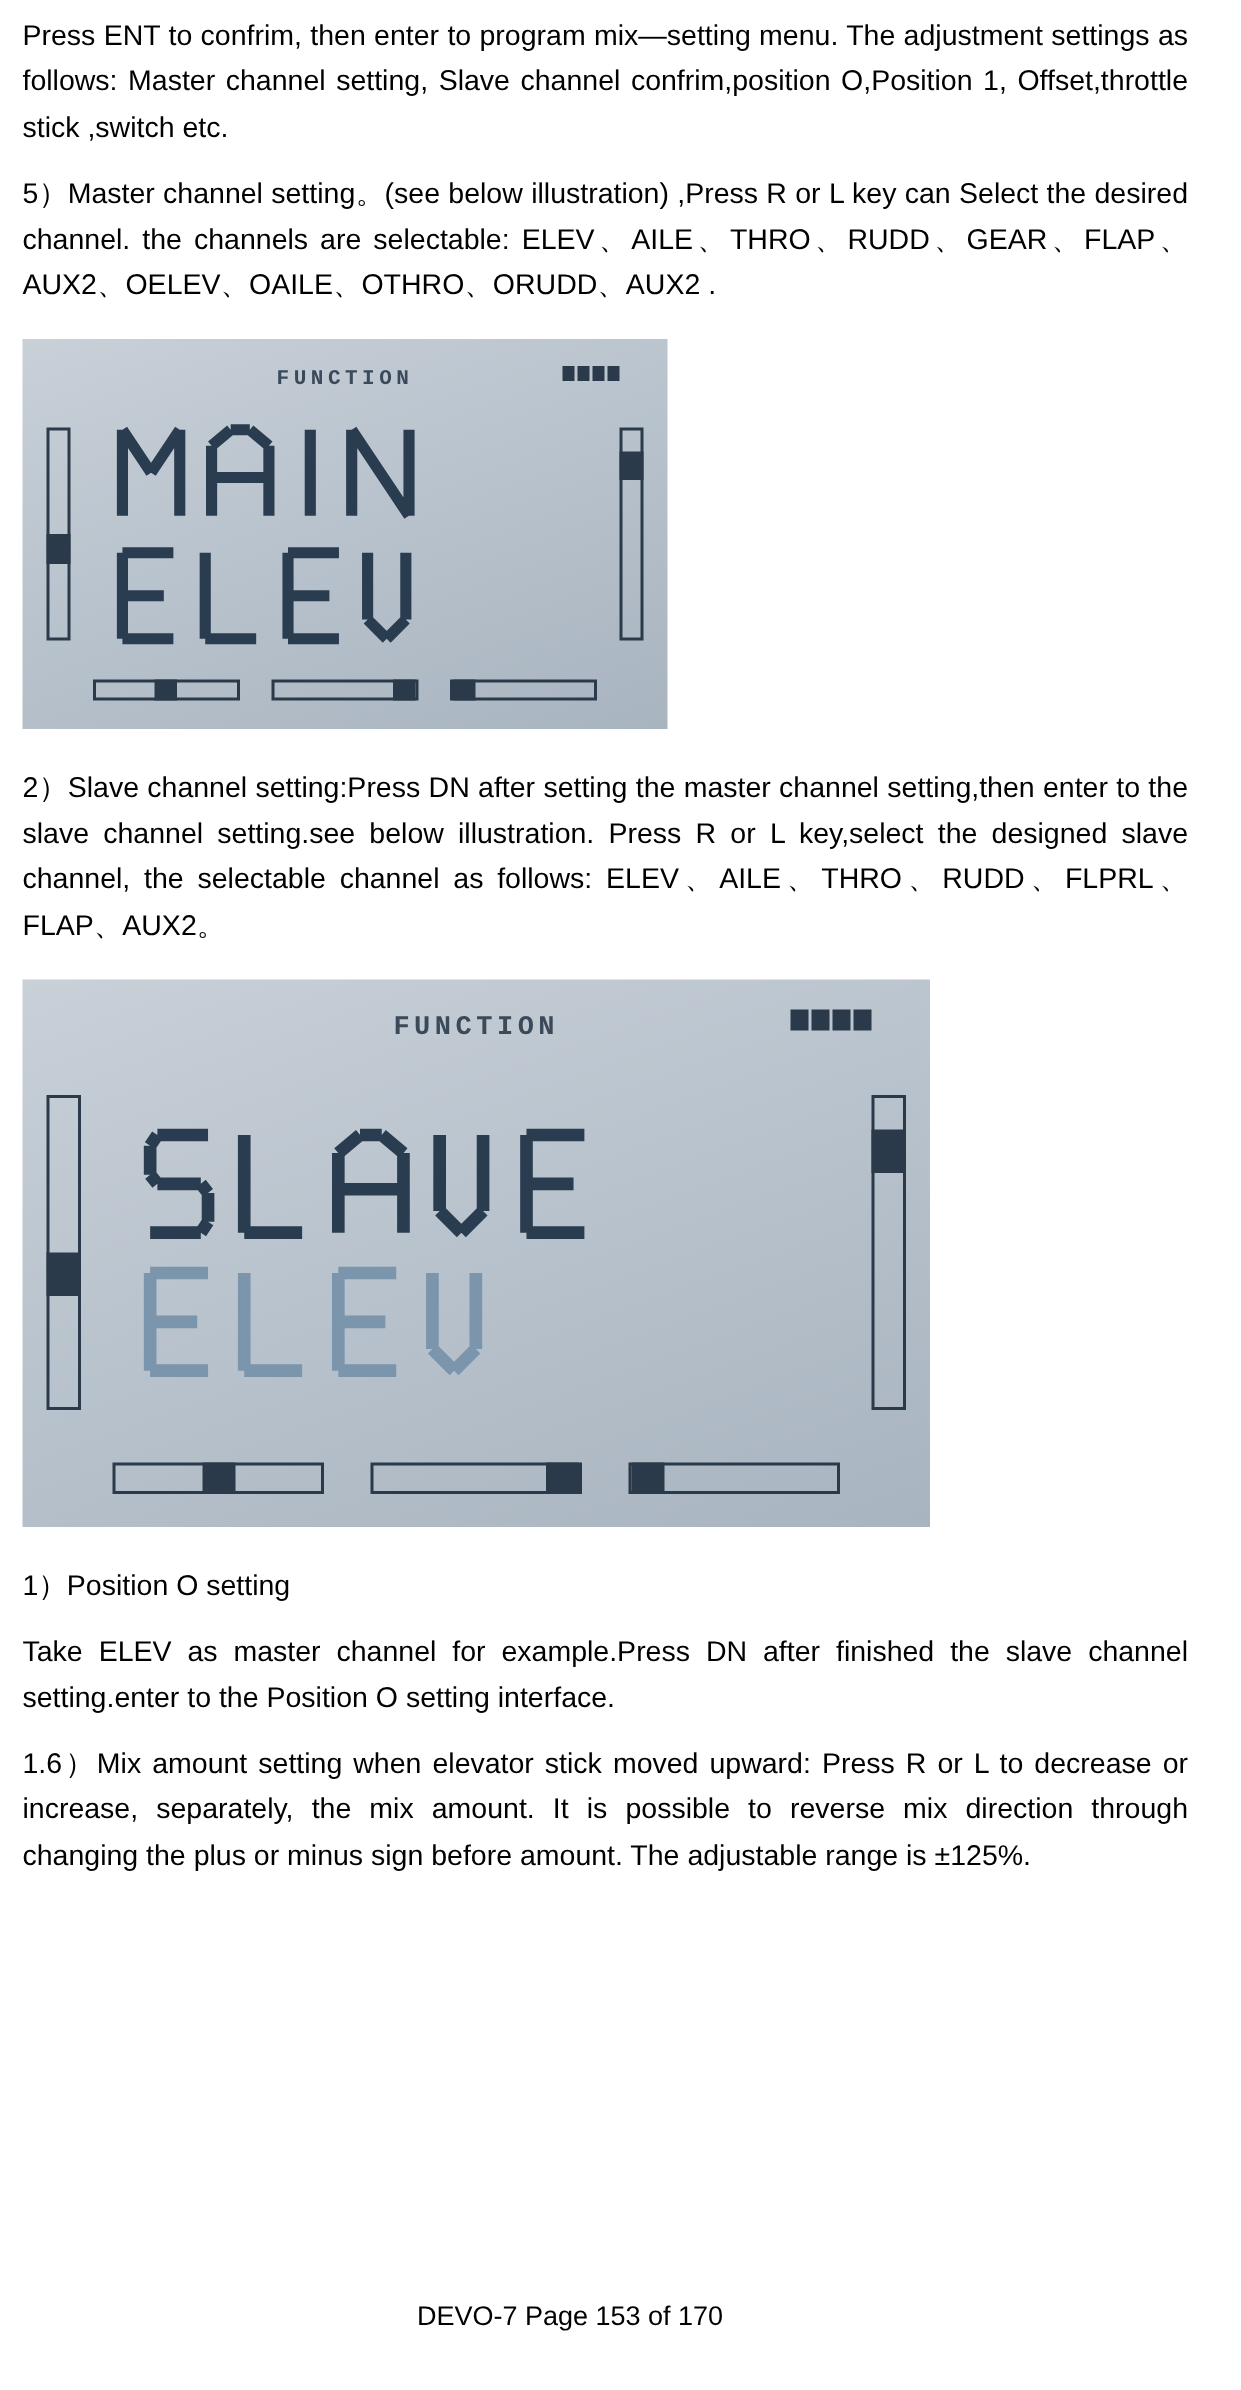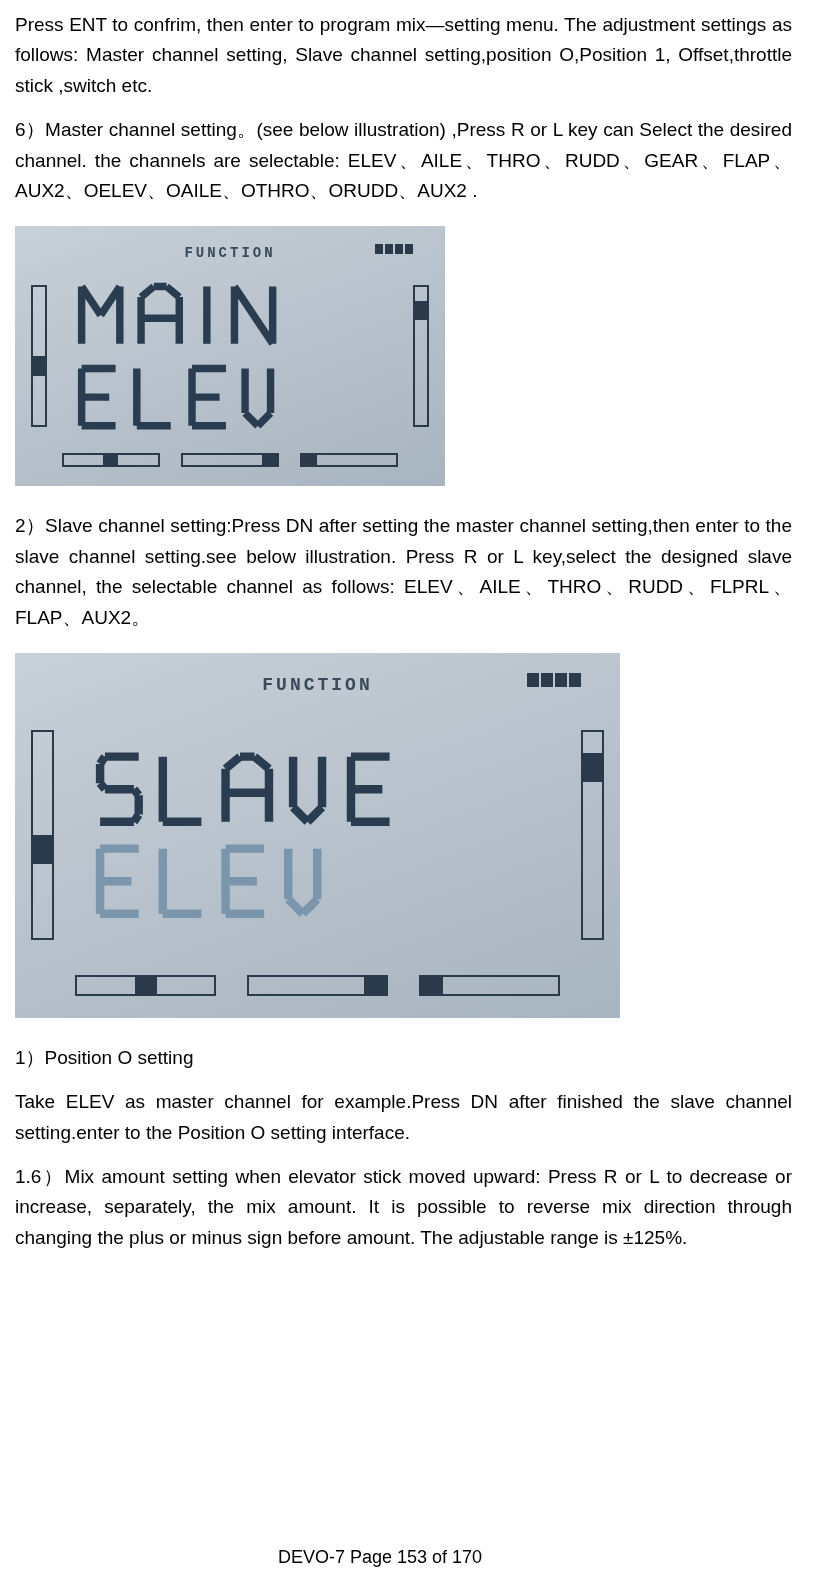--- a/index.html
+++ b/index.html
@@ -110,35 +110,35 @@
       position: absolute;
       top: -2px; bottom: -2px;
       width: 16%;
       background: #2a3a4a;
     }
     .footer-bar.b1 .footer-marker { left: 42%; }
     .footer-bar.b2 .footer-marker { right: 0; }
     .footer-bar.b3 .footer-marker { left: 0; }
     .page-footer {
       position: absolute;
-      bottom: 25px;
+      bottom: 38px;
       left: 0;
       width: 760px;
       text-align: center;
       font-size: 18px;
     }
     .seg { stroke: #2a3d50; stroke-width: 7; stroke-linecap: butt; fill: none; }
     .seg-light { stroke: #7a95ac; }
   </style>
 </head>
 <body>
 
-<p class="para">Press ENT to confrim, then enter to program mix—setting menu. The adjustment settings as follows: Master channel setting, Slave channel setting,position O,Position 1, Offset,throttle stick ,switch etc.</p>
-
-<p class="para">6）Master channel setting。(see below illustration) ,Press R or L key can Select the desired channel. the channels are selectable: ELEV、AILE、THRO、RUDD、GEAR、FLAP、AUX2、OELEV、OAILE、OTHRO、ORUDD、AUX2 .</p>
+<p class="para">Press ENT to confrim, then enter to program mix—setting menu. The adjustment settings as follows: Master channel setting, Slave channel confrim,position O,Position 1, Offset,throttle stick ,switch etc.</p>
+
+<p class="para">5）Master channel setting。(see below illustration) ,Press R or L key can Select the desired channel. the channels are selectable: ELEV、AILE、THRO、RUDD、GEAR、FLAP、AUX2、OELEV、OAILE、OTHRO、ORUDD、AUX2 .</p>
 
 <div class="lcd-container">
   <div class="lcd small">
     <div class="lcd-header">
       <span class="lcd-label">FUNCTION</span>
       <div class="battery">
         <div class="battery-seg"></div>
           <div class="battery-seg"></div>
           <div class="battery-seg"></div>
           <div class="battery-seg"></div>

